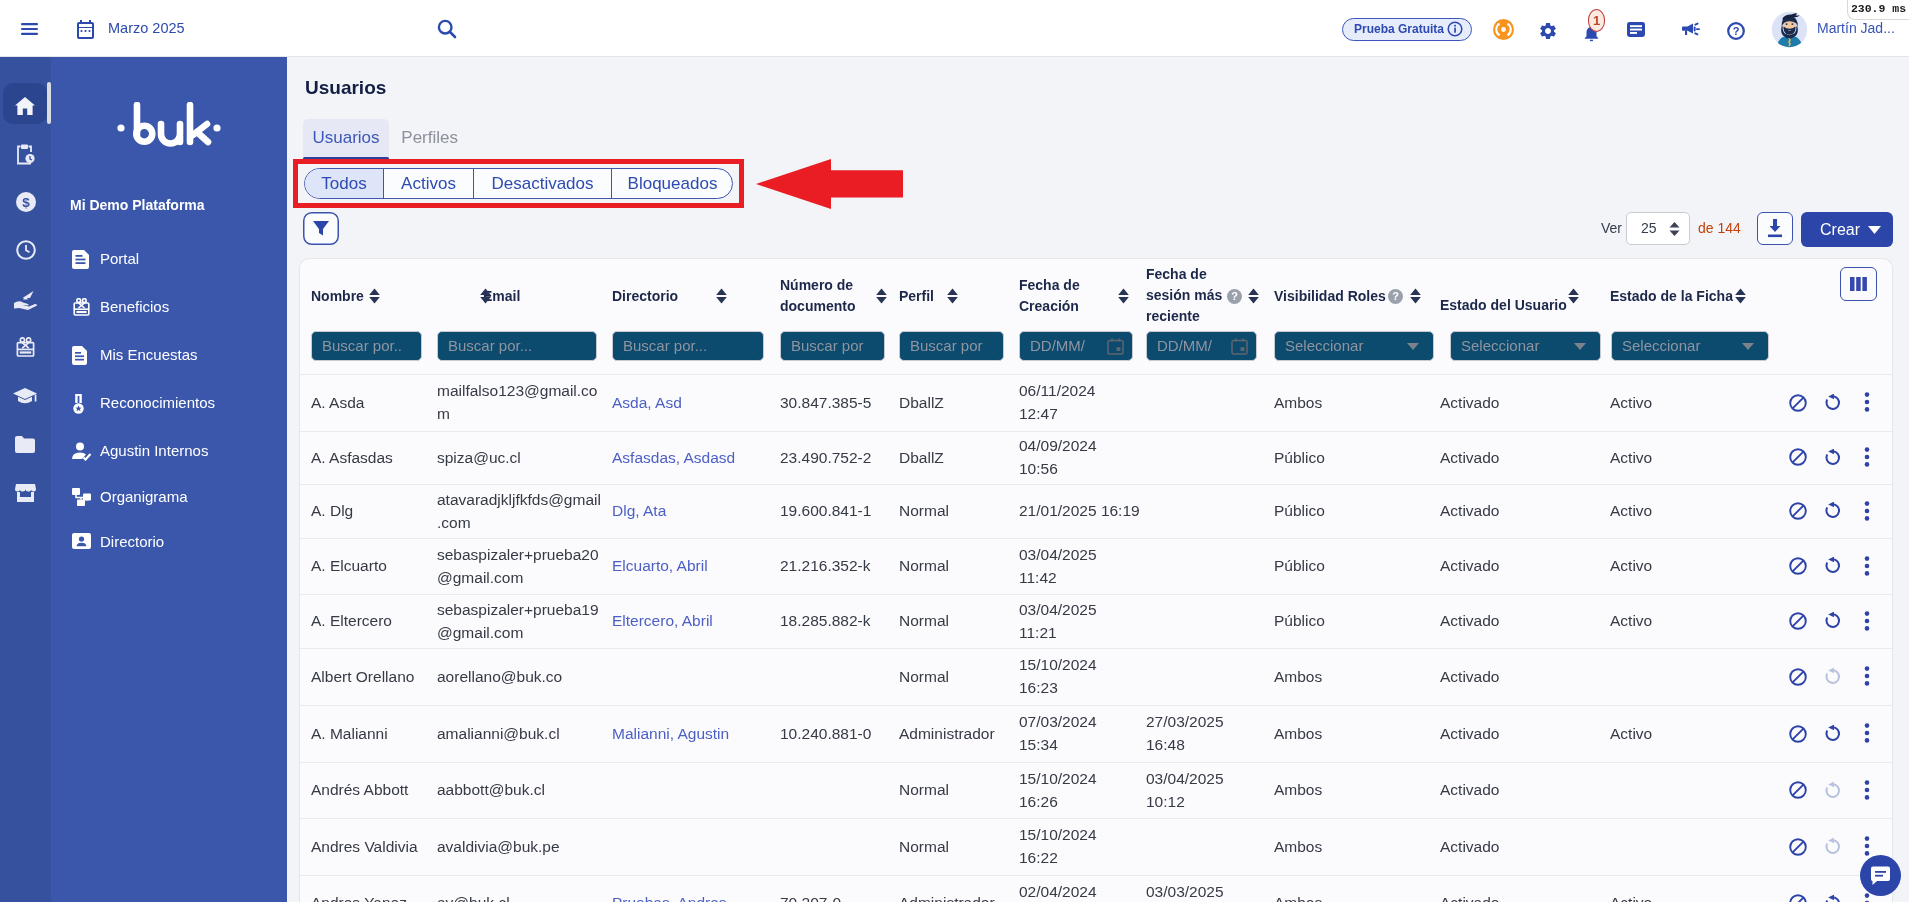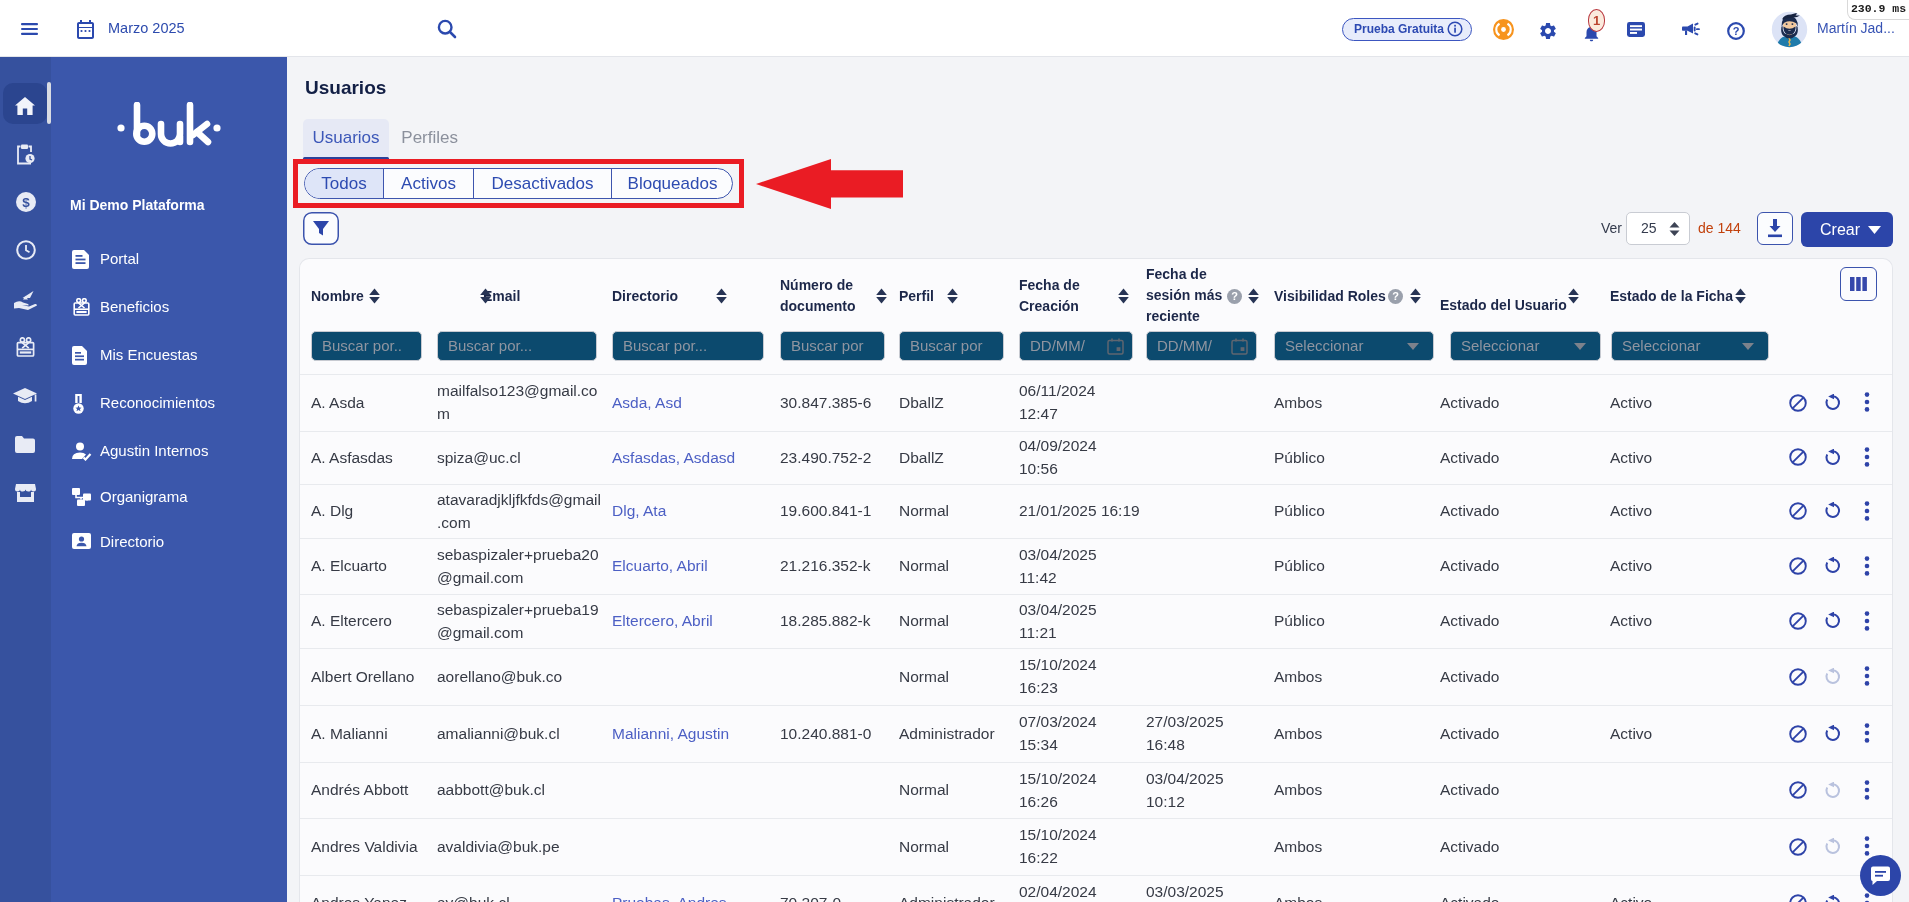--- a/index.html
+++ b/index.html
@@ -396,21 +396,21 @@
 <div class="fin" style="left:1611px;width:158px;">Seleccionar</div>
 <svg class="abs" style="left:1742px;top:343px" width="12" height="7" viewBox="0 0 12 7">
       <path fill="#7c828c" d="M0 0 L12 0 L6 7 Z"></path>
     </svg>
 </div>
 <div id="trows">
 <div class="row" style="top:374.0px;height:56.5px;"></div>
 <div class="cell" style="left:311px;top:390.8px;width:120px;">A. Asda</div>
 <div class="cell" style="left:437px;top:379.2px;width:170px;">mailfalso123@gmail.co<br>m</div>
 <div class="cell link" style="left:612px;top:390.8px;width:165px;">Asda, Asd</div>
-<div class="cell" style="left:780px;top:390.8px;width:115px;">30.847.385-6</div>
+<div class="cell" style="left:780px;top:390.8px;width:115px;">30.847.385-5</div>
 <div class="cell" style="left:899px;top:390.8px;width:115px;">DballZ</div>
 <div class="cell" style="left:1019px;top:379.2px;width:125px;">06/11/2024<br>12:47</div>
 <div class="cell" style="left:1274px;top:390.8px;width:120px;">Ambos</div>
 <div class="cell" style="left:1440px;top:390.8px;width:130px;">Activado</div>
 <div class="cell" style="left:1610px;top:390.8px;width:120px;">Activo</div>
 <svg class="acticon" style="left:1789px;top:393.6px" width="18" height="18" viewBox="0 0 18 18">
       <circle cx="9" cy="9" r="7.8" fill="none" stroke="#2e43a8" stroke-width="1.9"></circle>
       <line x1="3.6" y1="14.4" x2="14.4" y2="3.6" stroke="#2e43a8" stroke-width="1.9"></line>
     </svg>
 <svg class="acticon" style="left:1824px;top:394.1px" width="17" height="17" viewBox="0 0 17 17">

